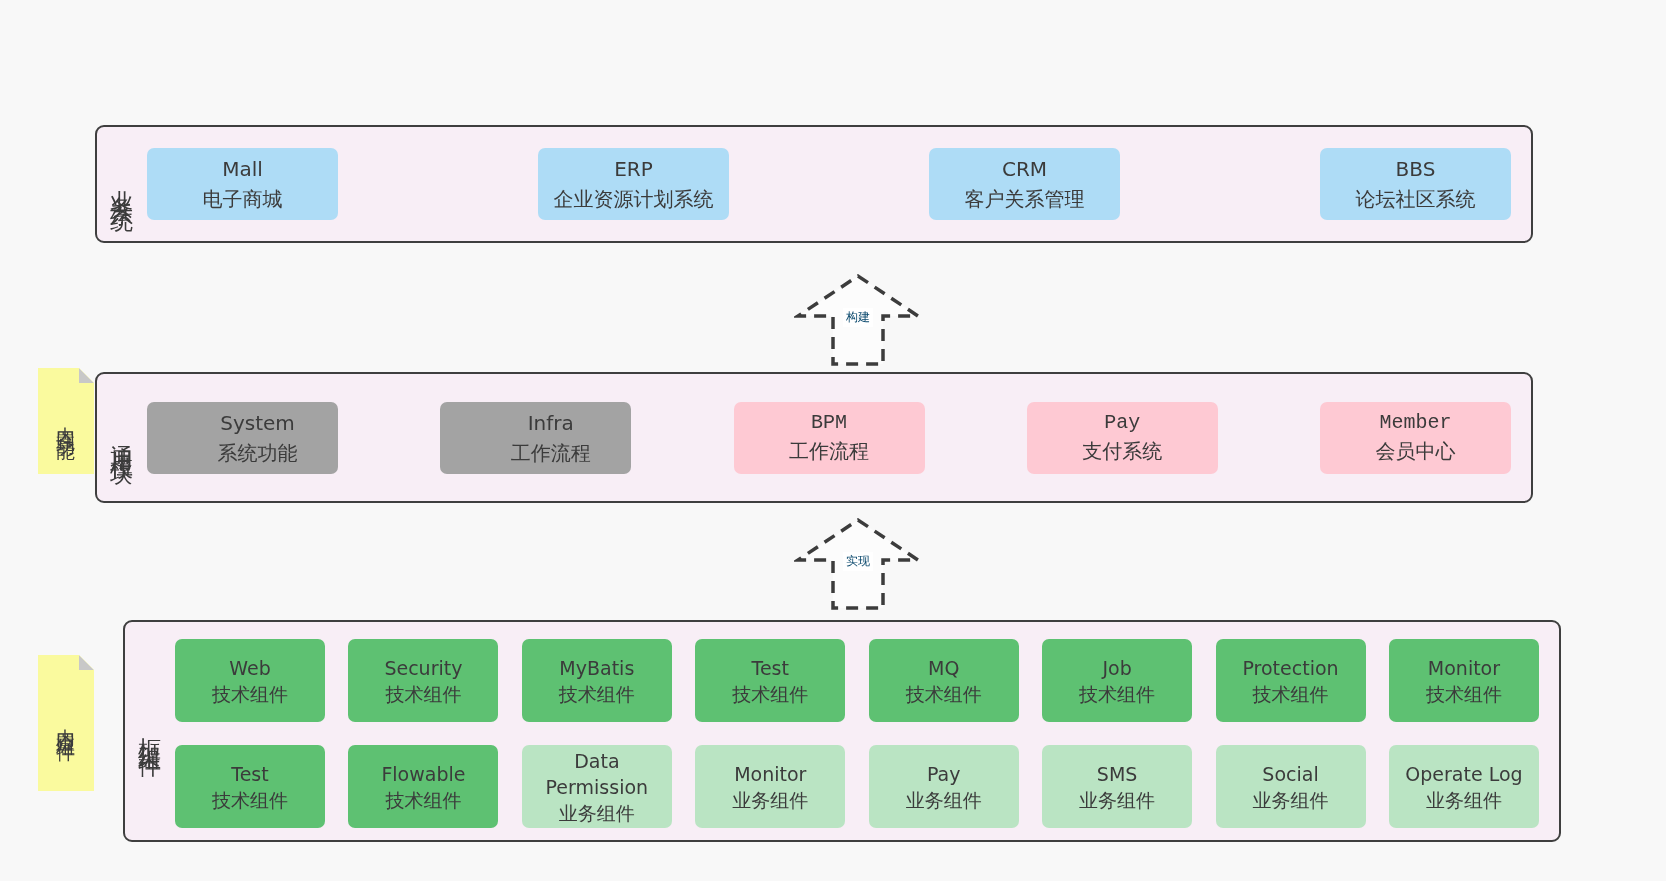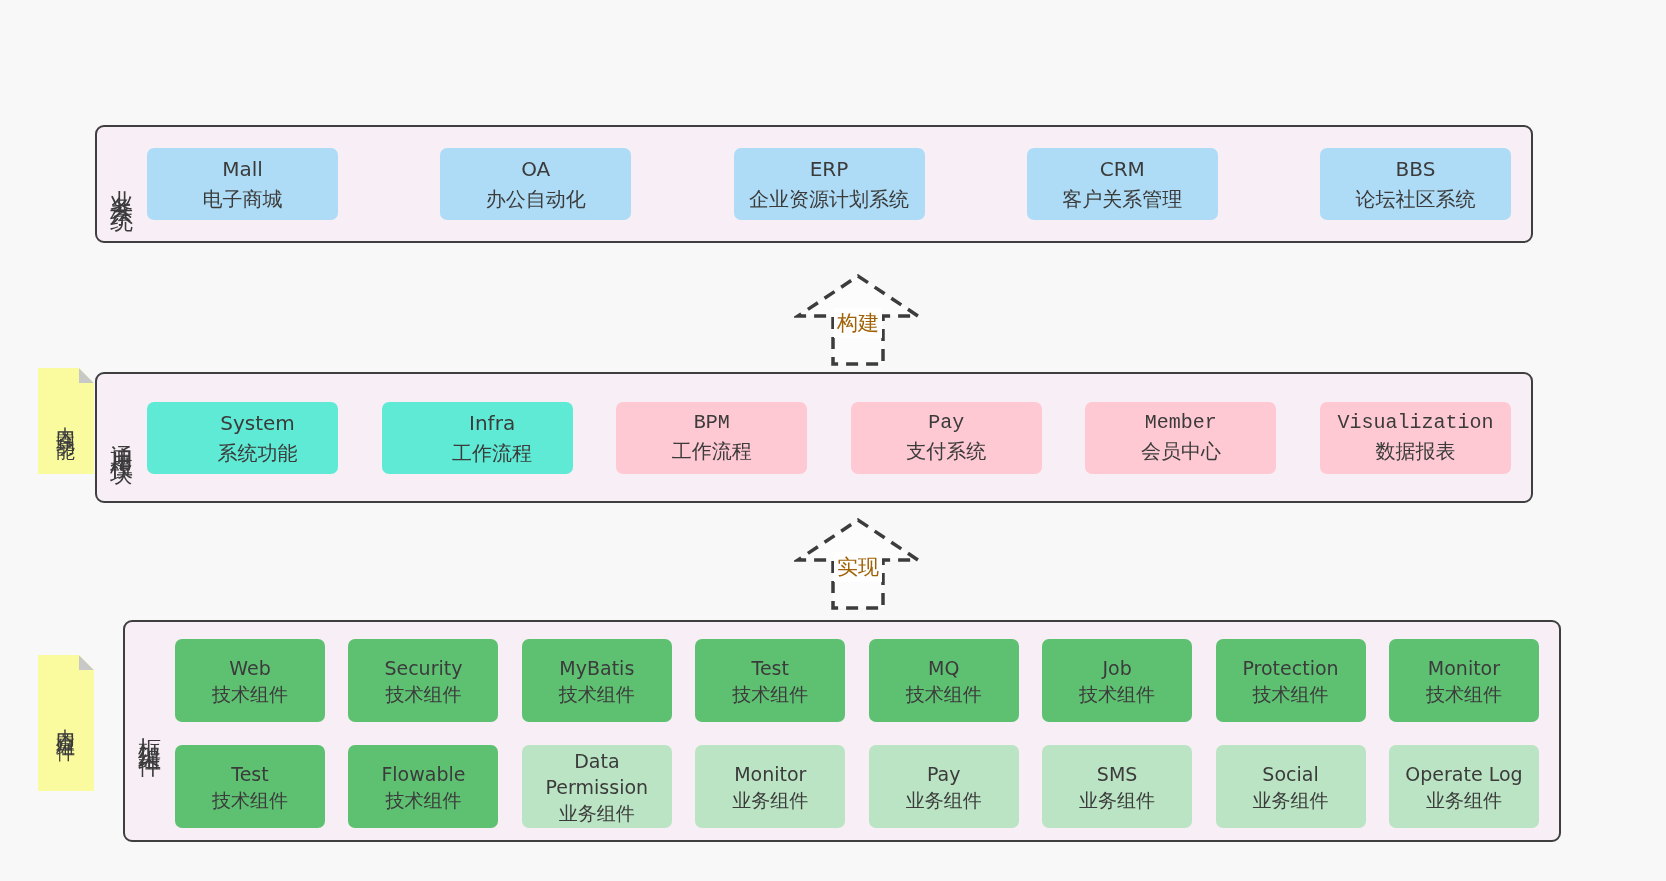--- a/index.html
+++ b/index.html
@@ -42,21 +42,21 @@
   
   .box {
     border-radius:7px;
     display:flex; flex-direction:column;
     align-items:center; justify-content:center;
     text-align:center; padding:2px 4px;
   }
   .box.wide  { width:191px; height:72px; font-size:20px; line-height:30px; }
   .box.small { width:150px; height:83px; font-size:19px; line-height:26px; }
   .blue   { background:#aedcf6; }
-  .red    { background:#5eead4;padding-left:34px; }
+  .red    { background:#a3a3a3;padding-left:34px; }
   .pink   { background:#fec9d3;font-family:Liberation Mono, monospace; }
   .gdark  { background:#5ec172; }
   .glight { background:#bae4c3; }
 
   
   .sticky {
     position:absolute; left:38px; width:56px;
     background:#fafa9e;
     clip-path:polygon(0 0, calc(100% - 15px) 0, 100% 15px, 100% 100%, 0 100%);
     display:flex; align-items:center; justify-content:center;
@@ -75,36 +75,32 @@
   }
 
   
   .arrow { position:absolute; width:128px; height:96px; }
   #arrow1 { left:794px; top:272px; }
   #arrow2 { left:794px; top:516px; }
   .arrow-label {
     position:absolute; left:50%; top:36px;
     transform:translateX(-50%);
     background:#ffffff; padding:1px 3px;
-    font-size:21px; white-space:nowrap; color:#a16207;
+    font-size:12px; white-space:nowrap; color:#0c4a6e;
   }
 </style>
 </head>
 <body>
 
 <div class="band band-mid" id="band1">
   <div class="band-label">业务系统</div>
   <div class="box-row">
     <div class="box wide blue">
       <div>Mall</div>
       <div>电子商城</div>
-    </div>
-    <div class="box wide blue">
-      <div>OA</div>
-      <div>办公自动化</div>
     </div>
     <div class="box wide blue">
       <div>ERP</div>
       <div>企业资源计划系统</div>
     </div>
     <div class="box wide blue">
       <div>CRM</div>
       <div>客户关系管理</div>
     </div>
     <div class="box wide blue">
@@ -142,24 +138,20 @@
       <div>工作流程</div>
     </div>
     <div class="box wide pink">
       <div>Pay</div>
       <div>支付系统</div>
     </div>
     <div class="box wide pink">
       <div>Member</div>
       <div>会员中心</div>
     </div>
-    <div class="box wide pink">
-      <div>Visualization</div>
-      <div>数据报表</div>
-    </div>
   </div>
 </div>
 
 <div class="arrow" id="arrow2">
   <svg width="128" height="96" viewBox="0 0 128 96">
     <path d="M64 4 L124 44 L89 44 L89 92 L39 92 L39 44 L4 44 Z" fill="#fcfcfc" stroke="#3c3c3c" stroke-width="3.5" stroke-dasharray="12 8" stroke-linejoin="miter"></path>
   </svg>
   <div class="arrow-label">实现</div>
 </div>
 

